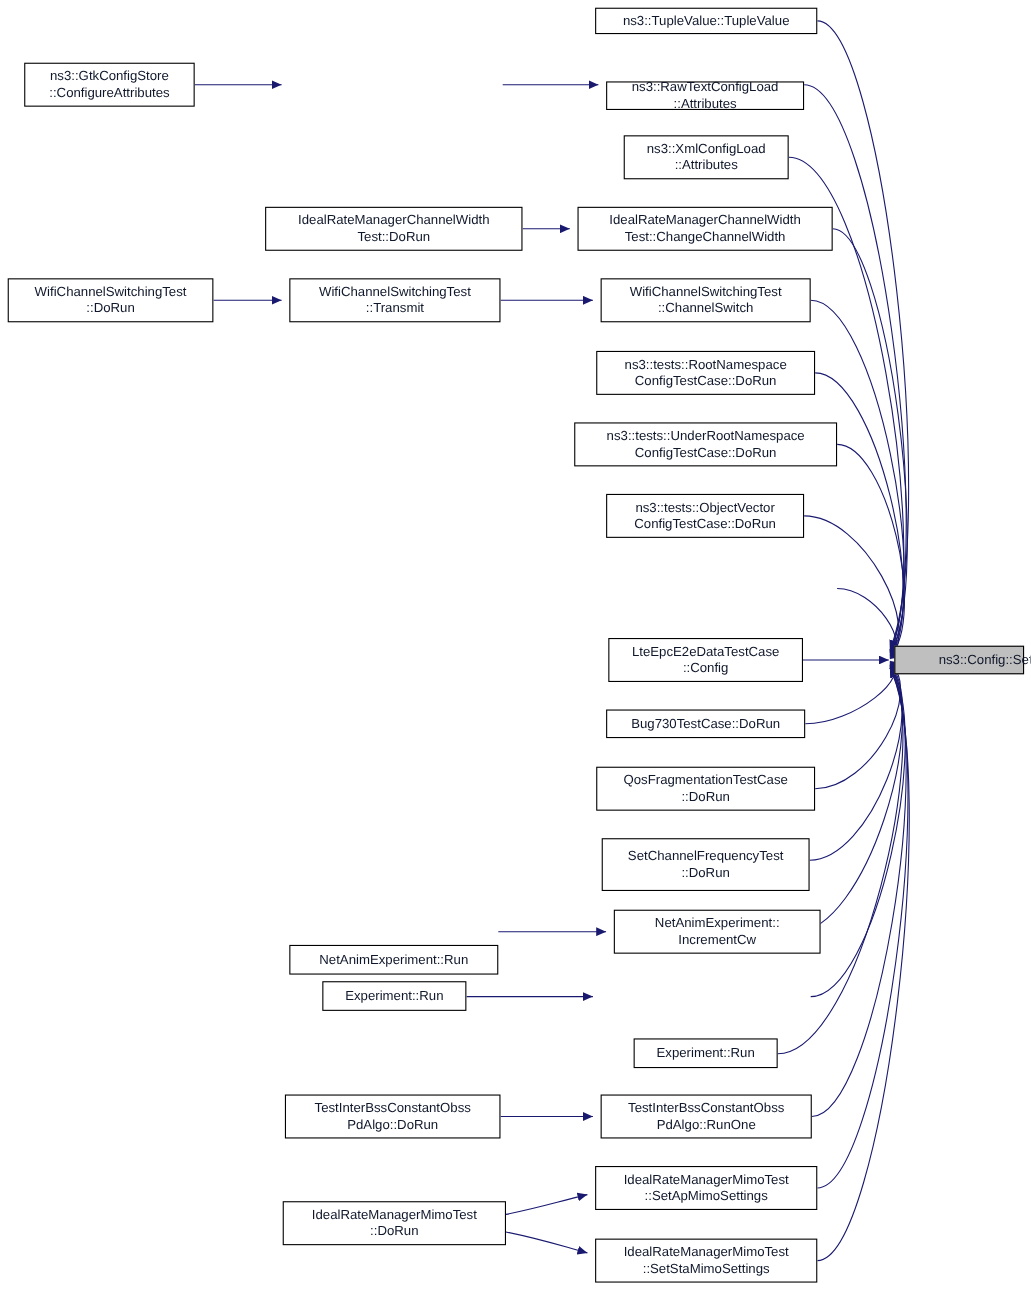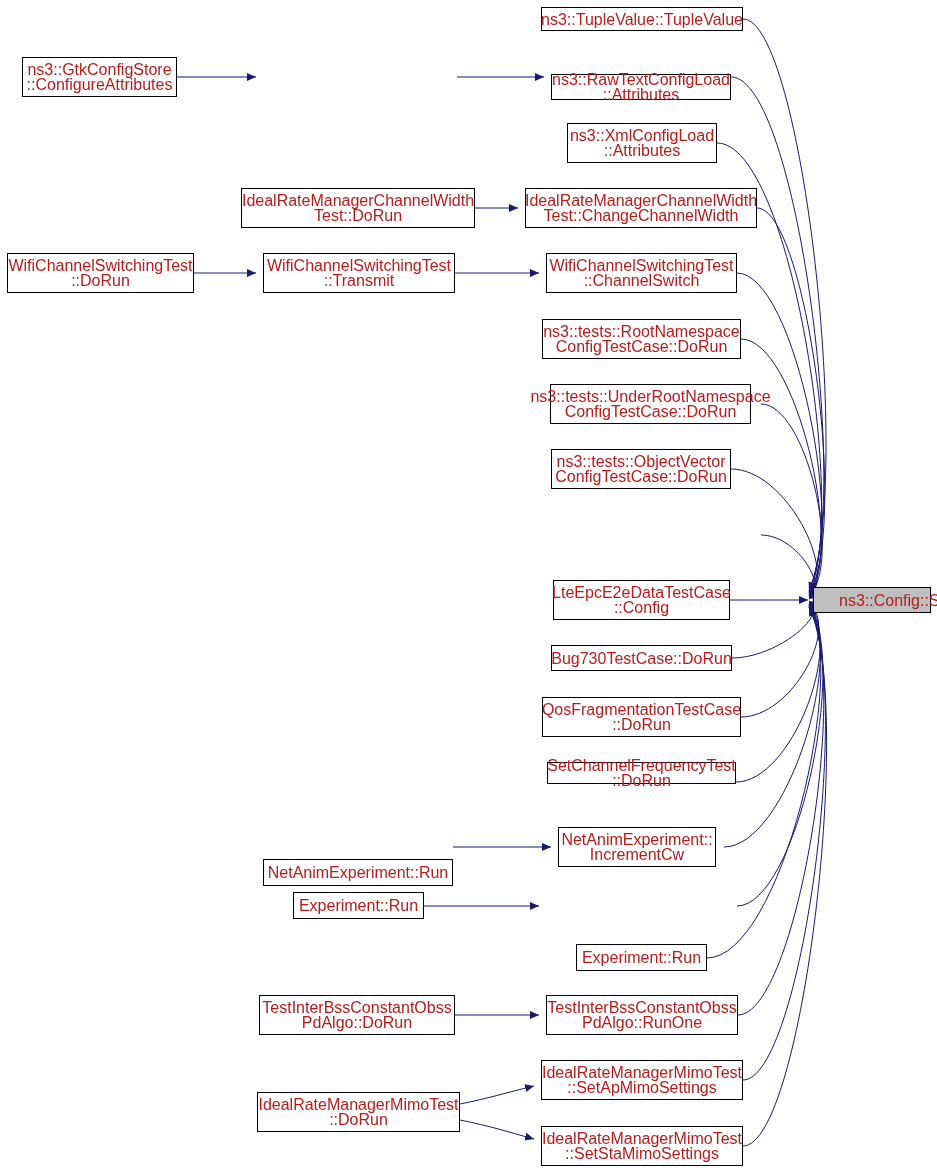--- a/index.html
+++ b/index.html
@@ -13,22 +13,22 @@
     overflow: hidden;
   }
   .edges { position: absolute; left: 0; top: 0; }
   .node {
     position: absolute;
     display: flex;
     align-items: center;
     justify-content: center;
     border: 1px solid #000000;
     background: #ffffff;
-    color: #b91c1c;
-    font-size: 16px;
+    color: #0f172a;
+    font-size: 12px;
     line-height: 15px;
     text-align: center;
     white-space: pre-line;
     cursor: pointer;
     z-index: 2;
   }
   .node.target {
     background: #bfbfbf;
     cursor: default;
     padding-left: 48px;
@@ -103,41 +103,41 @@
 
   <div class="node" style="left:263px;top:253px;width:192px;height:40px">WifiChannelSwitchingTest
 ::Transmit</div>
 
   <div class="node" style="left:546px;top:253px;width:191px;height:40px">WifiChannelSwitchingTest
 ::ChannelSwitch</div>
 
   <div class="node" style="left:542px;top:319px;width:199px;height:40px">ns3::tests::RootNamespace
 ConfigTestCase::DoRun</div>
 
-  <div class="node" style="left:550px;top:384px;width:201px;height:40px">ns3::tests::UnderRootNamespace
+  <div class="node" style="left:522px;top:384px;width:239px;height:40px">ns3::tests::UnderRootNamespace
 ConfigTestCase::DoRun</div>
 
   <div class="node" style="left:551px;top:449px;width:180px;height:40px">ns3::tests::ObjectVector
 ConfigTestCase::DoRun</div>
 
 
   <div class="node" style="left:553px;top:580px;width:177px;height:40px">LteEpcE2eDataTestCase
 ::Config</div>
 
   <div class="node" style="left:551px;top:645px;width:181px;height:26px">Bug730TestCase::DoRun</div>
 
   <div class="node" style="left:542px;top:697px;width:199px;height:40px">QosFragmentationTestCase
 ::DoRun</div>
 
-  <div class="node" style="left:547px;top:762px;width:189px;height:22px">SetChannelFrequencyTest
+  <div class="node" style="left:547px;top:762px;width:189px;height:48px">SetChannelFrequencyTest
 ::DoRun</div>
 
   <div class="node" style="left:263px;top:859px;width:190px;height:27px">NetAnimExperiment::Run</div>
 
-  <div class="node" style="left:558px;top:827px;width:158px;height:40px">NetAnimExperiment::
+  <div class="node" style="left:558px;top:827px;width:188px;height:40px">NetAnimExperiment::
 IncrementCw</div>
 
   <div class="node" style="left:293px;top:892px;width:131px;height:27px">Experiment::Run</div>
 
 
   <div class="node" style="left:576px;top:944px;width:131px;height:27px">Experiment::Run</div>
 
   <div class="node" style="left:259px;top:995px;width:196px;height:40px">TestInterBssConstantObss
 PdAlgo::DoRun</div>
 

